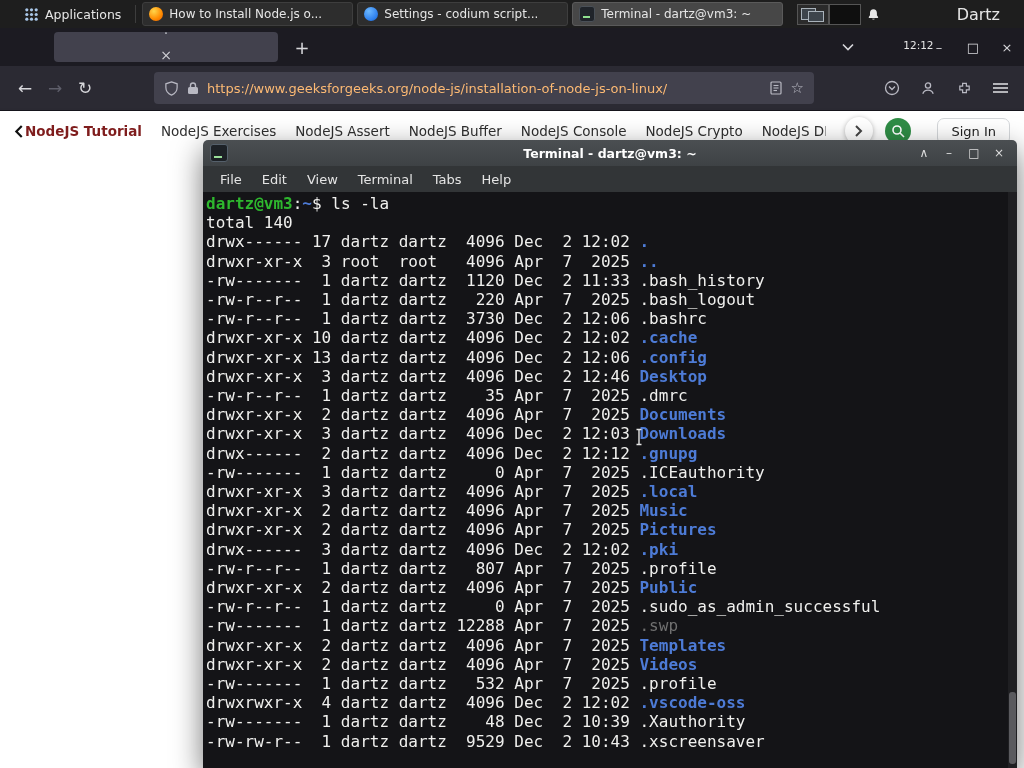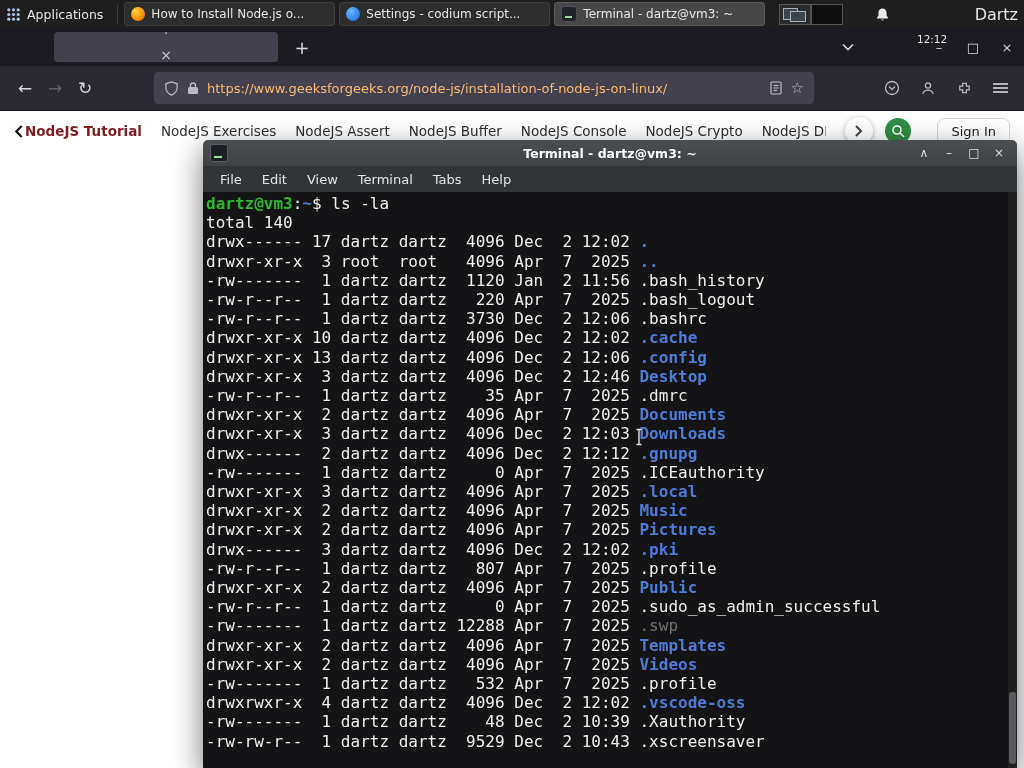--- a/index.html
+++ b/index.html
@@ -1,21 +1,21 @@
 <!DOCTYPE html>
 <html style="--terminal_green: #2eb82e; --terminal_blue: #4d7bd6; --terminal_dim: #707070; --terminal_bg: #141417; --gfg_green: #2f8d46;"><head>
 <meta charset="utf-8">
 <style>
   html,body{margin:0;padding:0;background:#000;}
   #screen{position:relative;width:1024px;height:768px;overflow:hidden;
           font-family:"DejaVu Sans",sans-serif;background:#ffffff;}
 
   
   .panel{position:absolute;top:0;left:0;right:0;height:28px;background:#1e1e1e;
-         display:flex;align-items:center;color:#e6e6e6;font-size:12.5px;padding:0 2px;gap:6px;z-index:50;}
+         display:flex;align-items:center;color:#e6e6e6;font-size:12.5px;padding:0 20px;gap:6px;z-index:50;}
   .apps-btn{display:flex;align-items:center;gap:6px;padding:2px 8px 2px 4px;cursor:default;}
   .panel-sep{width:1px;height:18px;background:#3d3d3d;}
   .win-buttons{display:flex;gap:4px;}
   .win-btn{width:197px;height:22px;display:flex;align-items:center;gap:6px;padding:0 6px;
            background:#2d2d2d;border:1px solid #3e3e3e;border-radius:3px;overflow:hidden;}
   .win-btn.active{background:#474747;border-color:#5a5a5a;}
   .wtitle{white-space:nowrap;overflow:hidden;font-size:12px;}
   .wicon{width:14px;height:14px;border-radius:50%;flex:none;position:relative;}
   .icon-firefox{background:radial-gradient(circle at 35% 30%,#ffd54a,#ff8a00 60%,#e65c00);}
   .icon-codium{background:radial-gradient(circle at 35% 30%,#6cb8ff,#2f80ed 65%,#1b5fb8);}
@@ -282,21 +282,21 @@
         <span class="t-menu-item">Terminal</span>
         <span class="t-menu-item">Tabs</span>
         <span class="t-menu-item">Help</span>
       </div>
     <div class="t-body">
       <div>
           <div class="tline"><span class="c-green">dartz@vm3</span><span>:</span><span class="c-blue">~</span><span>$ </span><span>ls -la</span></div>
           <div class="tline">total 140</div>
           <div class="tline"><span>drwx------ 17 dartz dartz  4096 Dec  2 12:02 </span><span class="n-dir">.</span></div>
           <div class="tline"><span>drwxr-xr-x  3 root  root   4096 Apr  7  2025 </span><span class="n-dir">..</span></div>
-          <div class="tline"><span>-rw-------  1 dartz dartz  1120 Jan  2 11:56 </span><span class="n-file">.bash_history</span></div>
+          <div class="tline"><span>-rw-------  1 dartz dartz  1120 Dec  2 11:33 </span><span class="n-file">.bash_history</span></div>
           <div class="tline"><span>-rw-r--r--  1 dartz dartz   220 Apr  7  2025 </span><span class="n-file">.bash_logout</span></div>
           <div class="tline"><span>-rw-r--r--  1 dartz dartz  3730 Dec  2 12:06 </span><span class="n-file">.bashrc</span></div>
           <div class="tline"><span>drwxr-xr-x 10 dartz dartz  4096 Dec  2 12:02 </span><span class="n-dir">.cache</span></div>
           <div class="tline"><span>drwxr-xr-x 13 dartz dartz  4096 Dec  2 12:06 </span><span class="n-dir">.config</span></div>
           <div class="tline"><span>drwxr-xr-x  3 dartz dartz  4096 Dec  2 12:46 </span><span class="n-dir">Desktop</span></div>
           <div class="tline"><span>-rw-r--r--  1 dartz dartz    35 Apr  7  2025 </span><span class="n-file">.dmrc</span></div>
           <div class="tline"><span>drwxr-xr-x  2 dartz dartz  4096 Apr  7  2025 </span><span class="n-dir">Documents</span></div>
           <div class="tline"><span>drwxr-xr-x  3 dartz dartz  4096 Dec  2 12:03 </span><span class="n-dir">Downloads</span></div>
           <div class="tline"><span>drwx------  2 dartz dartz  4096 Dec  2 12:12 </span><span class="n-dir">.gnupg</span></div>
           <div class="tline"><span>-rw-------  1 dartz dartz     0 Apr  7  2025 </span><span class="n-file">.ICEauthority</span></div>

